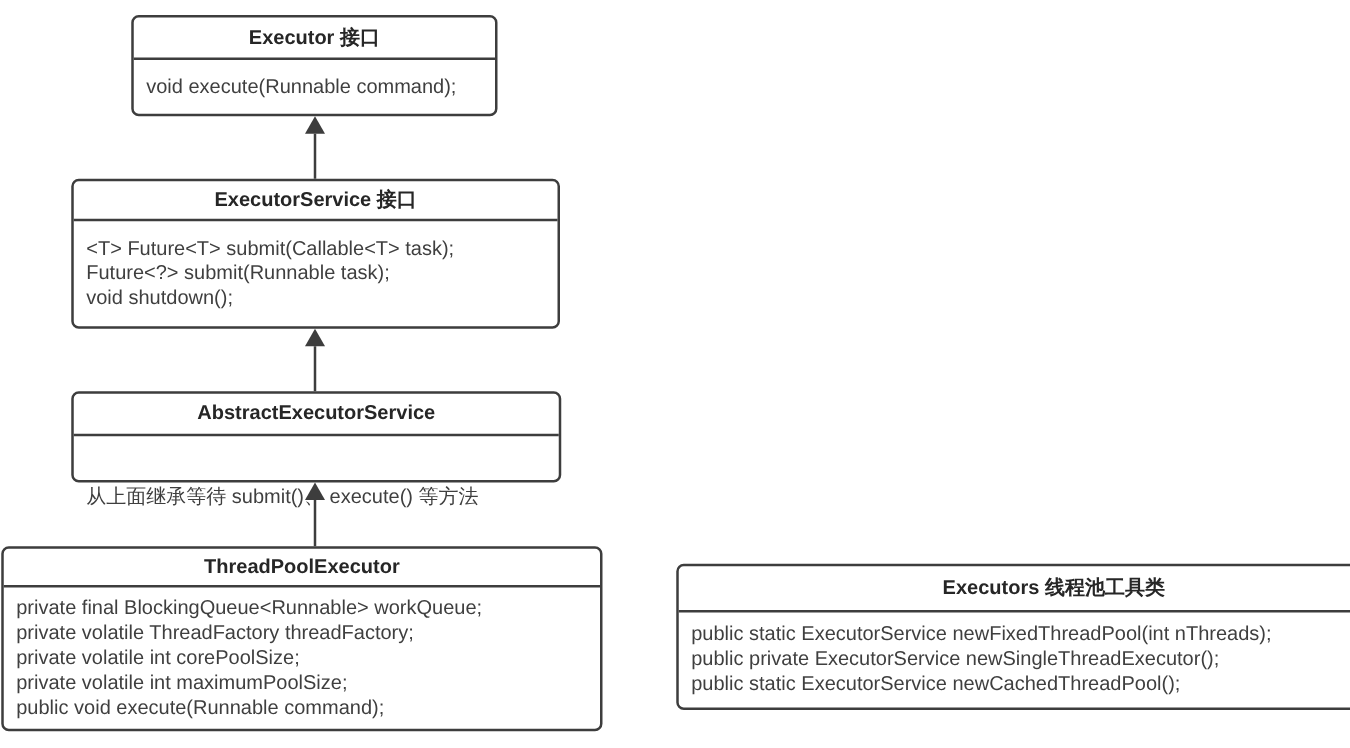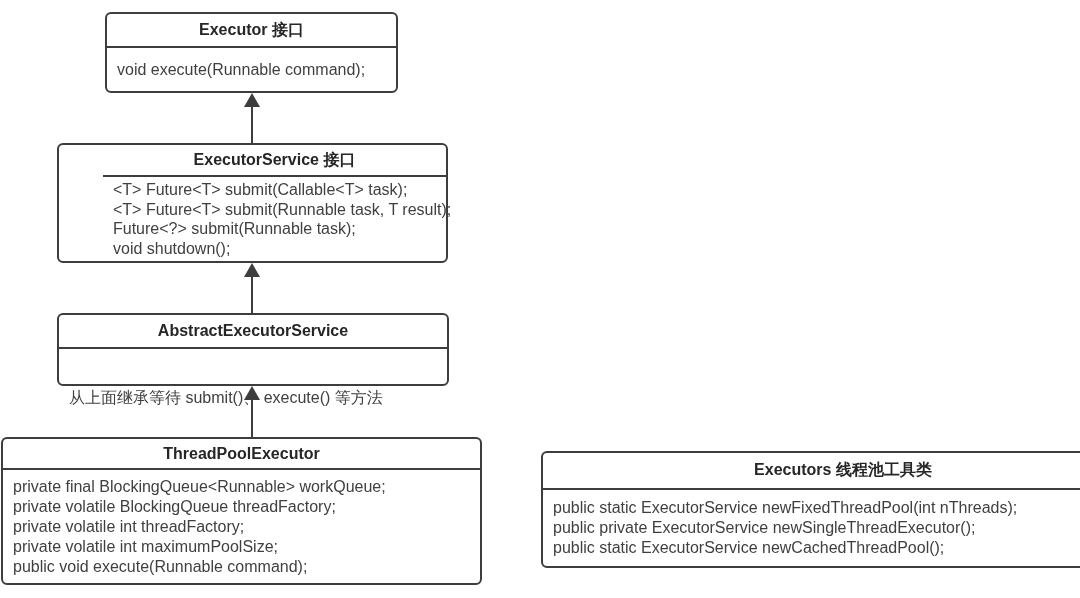--- a/index.html
+++ b/index.html
@@ -45,21 +45,21 @@
     flex-direction: column;
     justify-content: center;
   }
   .member-line {
     line-height: 20px;
     white-space: nowrap;
   }
   
   .box-executor        { left: 105px; top: 12px;  width: 293px; height: 81px; }
   .box-executor .class-title { height: 34px; }
-  .box-executorservice { left: 57px;  top: 143px; width: 391px; height: 120px; padding-left: 44px; }
+  .box-executorservice { left: 57px;  top: 143px; width: 391px; height: 120px; }
   .box-executorservice .class-title { height: 32px; }
   .box-executorservice .member-line { line-height: 19.5px; }
   .box-abstract        { left: 57px;  top: 313px; width: 392px; height: 73px; gap: 36px; }
   .box-abstract .class-title { height: 34px; }
   .box-threadpool      { left: 1px;  top: 437px; width: 481px; height: 148px; }
   .box-threadpool .class-title { height: 31px; }
   .box-executors       { left: 541px; top: 451px; width: 604px; height: 117px; }
   .box-executors .class-title { height: 37px; }
 
   
@@ -99,21 +99,20 @@
 
   <div class="arrow arrow-1">
     <div class="arrow-head"></div>
     <div class="arrow-shaft"></div>
   </div>
 
   <div class="class-box box-executorservice">
     <div class="class-title">ExecutorService 接口</div>
     <div class="class-body">
       <div class="member-line">&lt;T&gt; Future&lt;T&gt; submit(Callable&lt;T&gt; task);</div>
-      <div class="member-line">&lt;T&gt; Future&lt;T&gt; submit(Runnable task, T result);</div>
       <div class="member-line">Future&lt;?&gt; submit(Runnable task);</div>
       <div class="member-line">void shutdown();</div>
     </div>
   </div>
 
   <div class="arrow arrow-2">
     <div class="arrow-head"></div>
     <div class="arrow-shaft"></div>
   </div>
 
@@ -126,22 +125,22 @@
 
   <div class="arrow arrow-3">
     <div class="arrow-head"></div>
     <div class="arrow-shaft"></div>
   </div>
 
   <div class="class-box box-threadpool">
     <div class="class-title">ThreadPoolExecutor</div>
     <div class="class-body">
       <div class="member-line">private final BlockingQueue&lt;Runnable&gt; workQueue;</div>
-      <div class="member-line">private volatile BlockingQueue threadFactory;</div>
-      <div class="member-line">private volatile int threadFactory;</div>
+      <div class="member-line">private volatile ThreadFactory threadFactory;</div>
+      <div class="member-line">private volatile int corePoolSize;</div>
       <div class="member-line">private volatile int maximumPoolSize;</div>
       <div class="member-line">public void execute(Runnable command);</div>
     </div>
   </div>
 
   <div class="class-box box-executors">
     <div class="class-title">Executors 线程池工具类</div>
     <div class="class-body">
       <div class="member-line">public static ExecutorService newFixedThreadPool(int nThreads);</div>
       <div class="member-line">public private ExecutorService newSingleThreadExecutor();</div>

